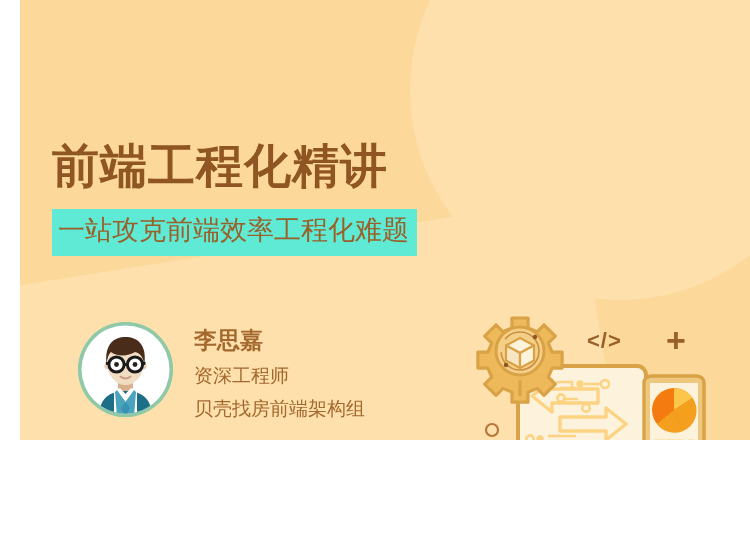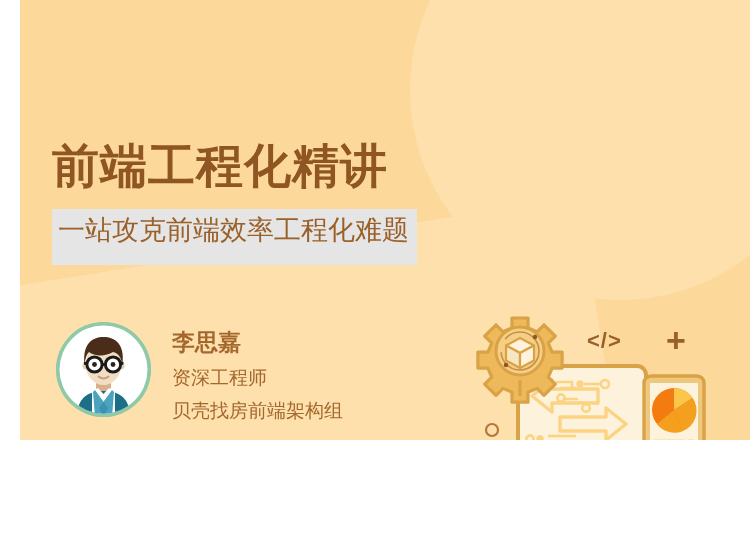--- a/index.html
+++ b/index.html
@@ -53,39 +53,40 @@
     font-size: 47px;
     line-height: 1.12;
     font-weight: bold;
     color: #8f5522;
     letter-spacing: 1px;
     white-space: nowrap;
   }
   .subtitle-wrap {
     margin-top: 16px;
     display: inline-block;
-    background: #e5e5e5;
-    padding: 5px 8px 19px 6px;
+    background: #5eead4;
+    padding: 5px 8px 10px 6px;
   }
   .course-subtitle {
     margin: 0;
     font-size: 27px;
     line-height: 1.2;
     font-weight: normal;
     color: #9a6029;
     white-space: nowrap;
   }
 
   
   .instructor {
     position: absolute;
-    left: 36px;
+    left: 58px;
     top: 322px;
     display: flex;
     align-items: flex-start;
+    font-family: Liberation Mono, monospace;
   }
   .avatar {
     width: 95px;
     height: 95px;
     flex: 0 0 95px;
     border-radius: 50%;
     overflow: hidden;
     background: #8fc9a8;
   }
   .avatar svg { display: block; }

